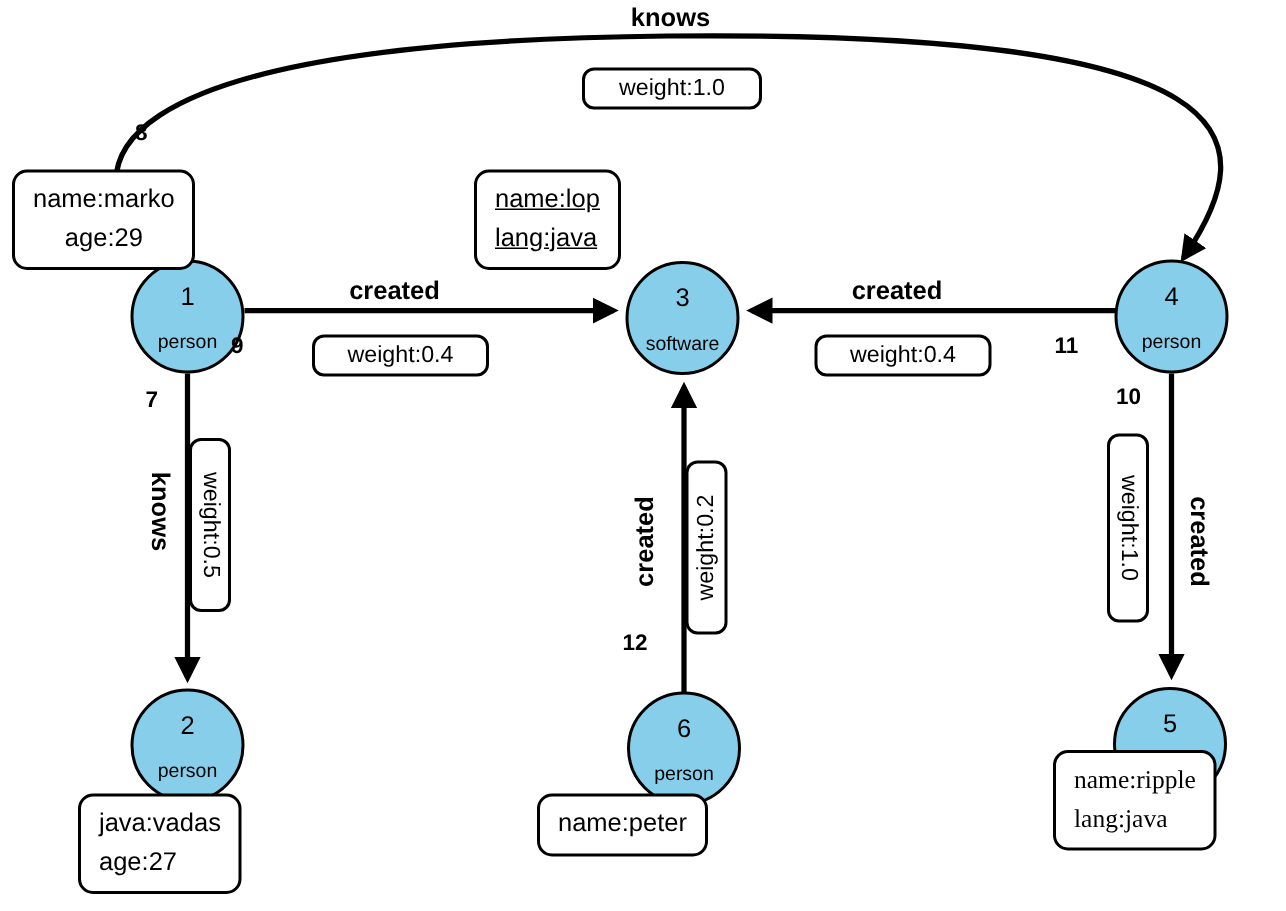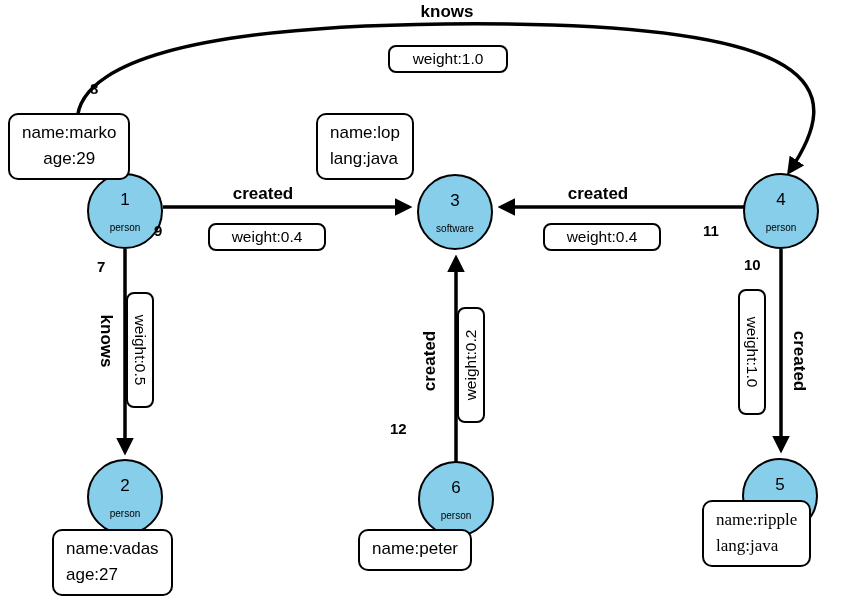--- a/index.html
+++ b/index.html
@@ -14,21 +14,21 @@
 
   .node {
     position:absolute; width:76px; height:76px; box-sizing:border-box;
     border-radius:50%;
     background: var(--node-fill, #87CEEB);
     border: 2px solid var(--node-border, #000);
     display:flex; flex-direction:column; align-items:center; justify-content:center;
     z-index:2; text-align:center;
   }
   .node-id   { font-size:17px; }
-  .node-type { font-size:10px; margin-top:12px; }
+  .node-type { font-size:13px; margin-top:12px; }
 
   .pbox {
     position:absolute; background:#fff; box-sizing:border-box;
     border:2.5px solid var(--node-border, #000); border-radius:10px;
     padding:5px 12px 7px 12px; font-size:17px; line-height:1.5;
     z-index:3; white-space:nowrap;
   }
 
   .wbox {
     position:absolute; background:#fff; box-sizing:border-box;
@@ -91,26 +91,26 @@
   </div>
   <div class="node" style="left:418px; top:461px;">
     <div class="node-id">6</div>
     <div class="node-type">person</div>
   </div>
 
   <div class="pbox" style="left:8px;   top:113px;text-align:center;">
     <div>name:marko</div>
     <div>age:29</div>
   </div>
-  <div class="pbox" style="left:316px; top:113px;">
+  <div class="pbox" style="left:316px; top:113px;text-decoration:underline;">
     <div>name:lop</div>
     <div>lang:java</div>
   </div>
   <div class="pbox" style="left:52px;  top:529px;">
-    <div>name:vadas</div>
+    <div>java:vadas</div>
     <div>age:27</div>
   </div>
   <div class="pbox" style="left:358px; top:529px;">
     <div>name:peter</div>
   </div>
   <div class="pbox" style="left:702px; top:500px;font-family:Liberation Serif, serif;">
     <div>name:ripple</div>
     <div>lang:java</div>
   </div>
 
@@ -125,19 +125,19 @@
   <div class="elabel" style="left:556px; top:184px; width:84px;">created</div>
   <div class="wbox" style="left:543px; top:223px; width:118px;">weight:0.4</div>
   <div class="eid" style="left:703px; top:222px;">11</div>
 
   <div class="elabel vlabel rot90" style="left:76px; top:332px; width:60px; height:18px;">knows</div>
   <div class="wbox rot90" style="left:82px; top:336px; width:116px;">weight:0.5</div>
   <div class="eid" style="left:97px; top:258px;">7</div>
 
   <div class="elabel vlabel rotn90" style="left:395px; top:352px; width:70px; height:18px;">created</div>
   <div class="wbox rotn90" style="left:413px; top:351px; width:116px;">weight:0.2</div>
-  <div class="eid" style="left:390px; top:420px;">12</div>
+  <div class="eid" style="left:415px; top:420px;">12</div>
 
   <div class="elabel vlabel rot90" style="left:764px; top:352px; width:70px; height:18px;">created</div>
   <div class="wbox rot90" style="left:689px; top:338px; width:126px;">weight:1.0</div>
   <div class="eid" style="left:744px; top:256px;">10</div>
 
 </div>
 
 </body></html>

